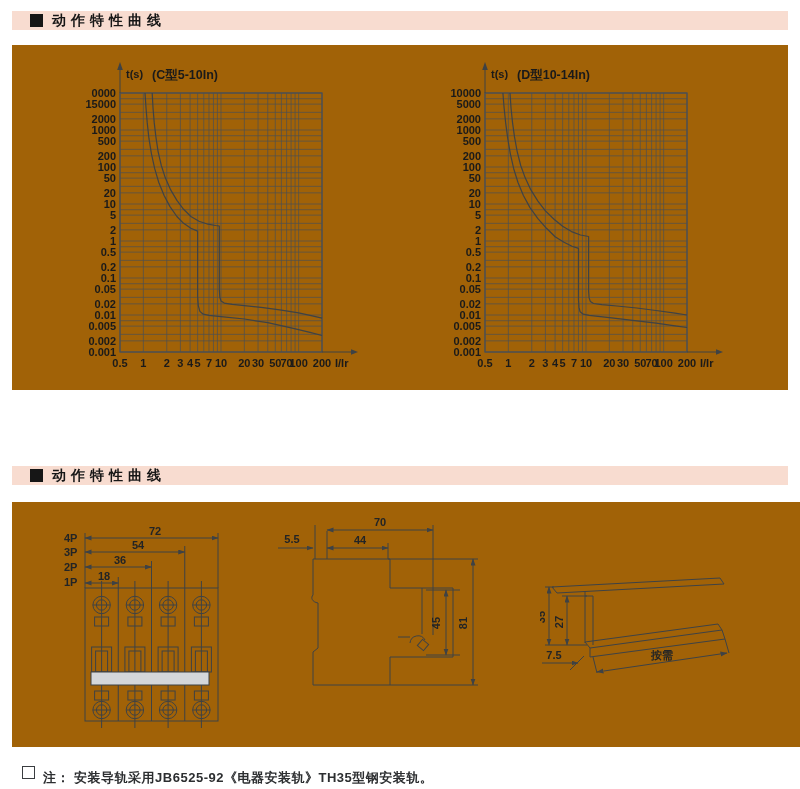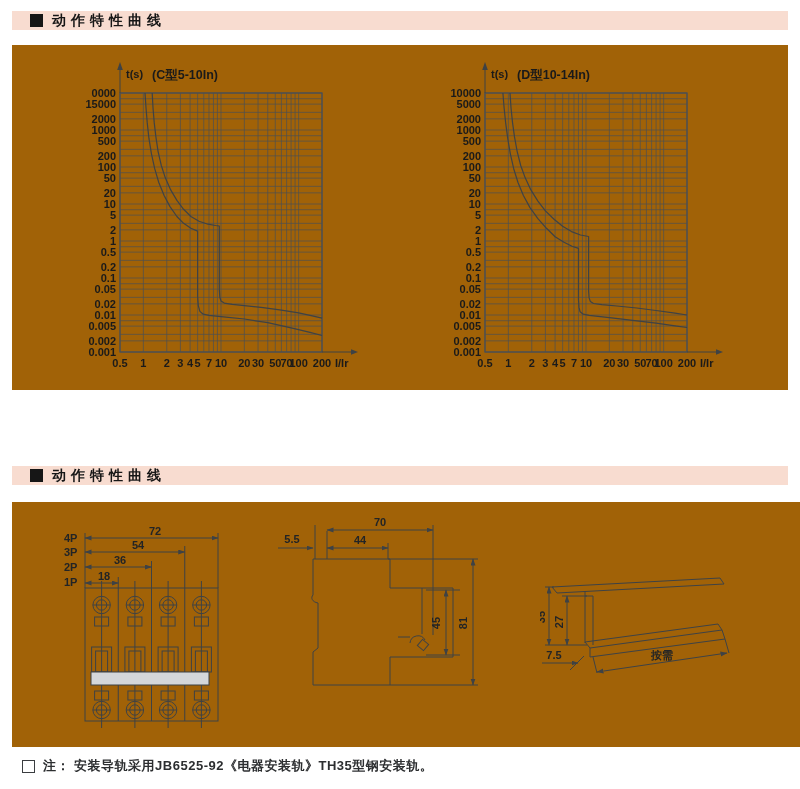--- a/index.html
+++ b/index.html
@@ -30,21 +30,21 @@
   #draw-side{left:258px;top:0px;}
   #draw-rail{left:528px;top:63px;}
   svg text{font-family:"Liberation Sans",sans-serif;}
   .dimtxt{font-size:11px;font-weight:bold;fill:#222426;}
   .note-row{
     position:absolute;left:22px;top:757px;display:flex;align-items:center;
   }
   .note-sq{
     width:11px;height:11px;border:1.5px solid #3a3d40;display:inline-block;margin-right:8px;flex:0 0 auto;
   }
-  .note-text{font-size:13px;font-weight:bold;color:#2c2e30;letter-spacing:0.5px;white-space:nowrap;}
+  .note-text{font-size:13px;font-weight:bold;color:#2c2e30;letter-spacing:0.5px;white-space:nowrap;margin-top:12px;}
 </style>
 </head>
 <body>
 
 <div class="section-header" style="top:11px">
   <span class="sq"></span>
   <span class="ttl">动作特性曲线</span>
 </div>
 
 <div class="panel" id="panel-curves">

